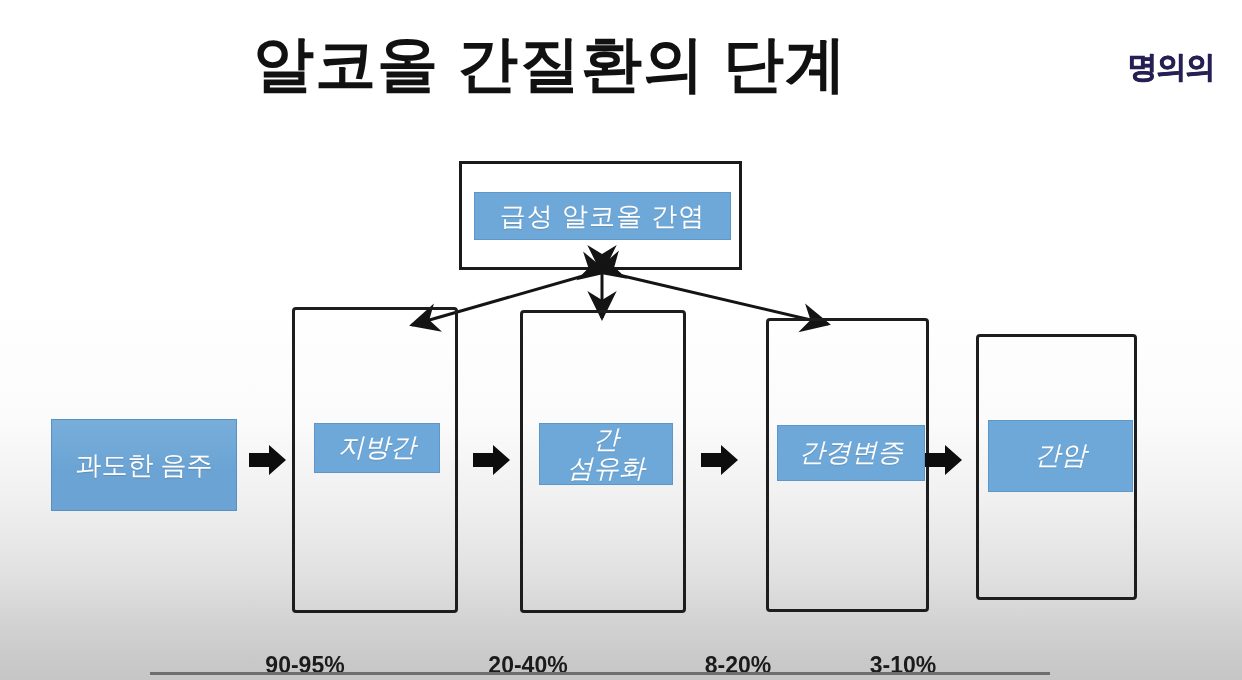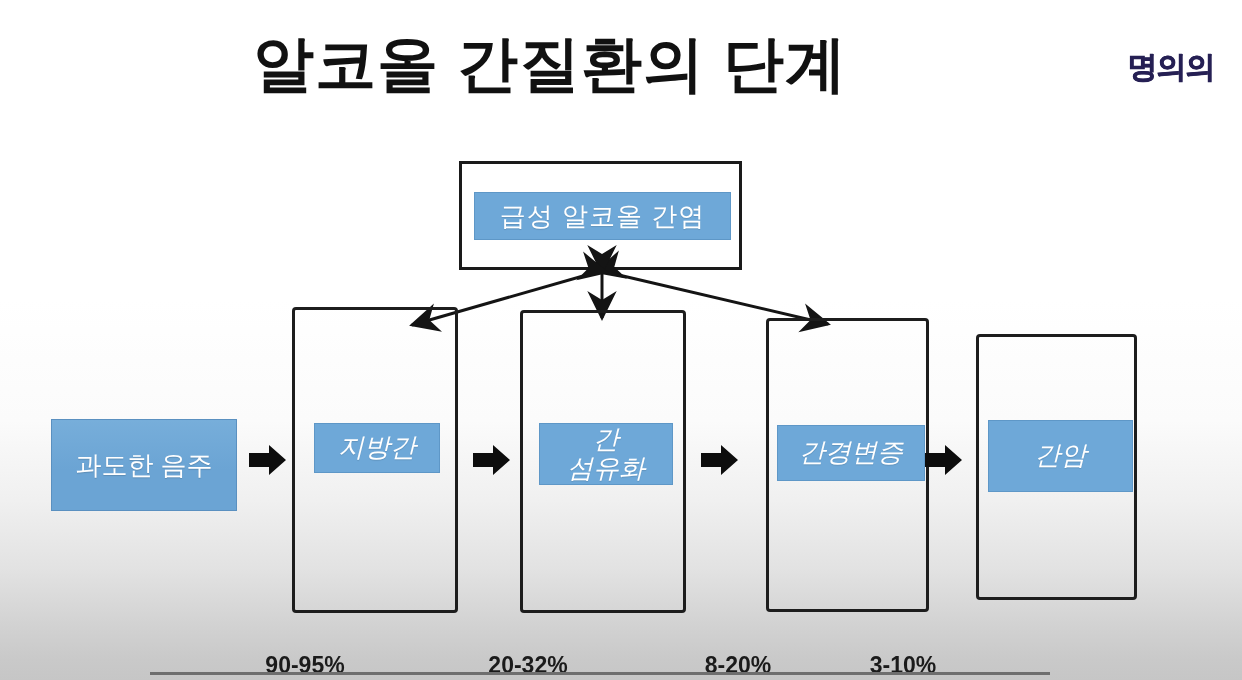--- a/index.html
+++ b/index.html
@@ -247,19 +247,19 @@
     <svg viewBox="0 0 38 34" width="38" height="34" aria-hidden="true">
       <path d="M0,10 L20,10 L20,2 L37,17 L20,32 L20,24 L0,24 Z" fill="#0d0d0d"></path>
     </svg>
   </div>
 
   <div class="stage-box" style="left:976px; top:334px; width:161px; height:266px;">
     <div class="stage-label" style="left:9px; top:83px; width:145px; height:72px;">간암</div>
   </div>
 
   <div class="pct" style="left:305px; transform:translateX(-50%);">90-95%</div>
-  <div class="pct" style="left:528px; transform:translateX(-50%);">20-32%</div>
+  <div class="pct" style="left:528px; transform:translateX(-50%);">20-40%</div>
   <div class="pct" style="left:738px; transform:translateX(-50%);">8-20%</div>
   <div class="pct" style="left:903px; transform:translateX(-50%);">3-10%</div>
 
   <div id="baseline"></div>
 
 </div>
 
 </body></html>

